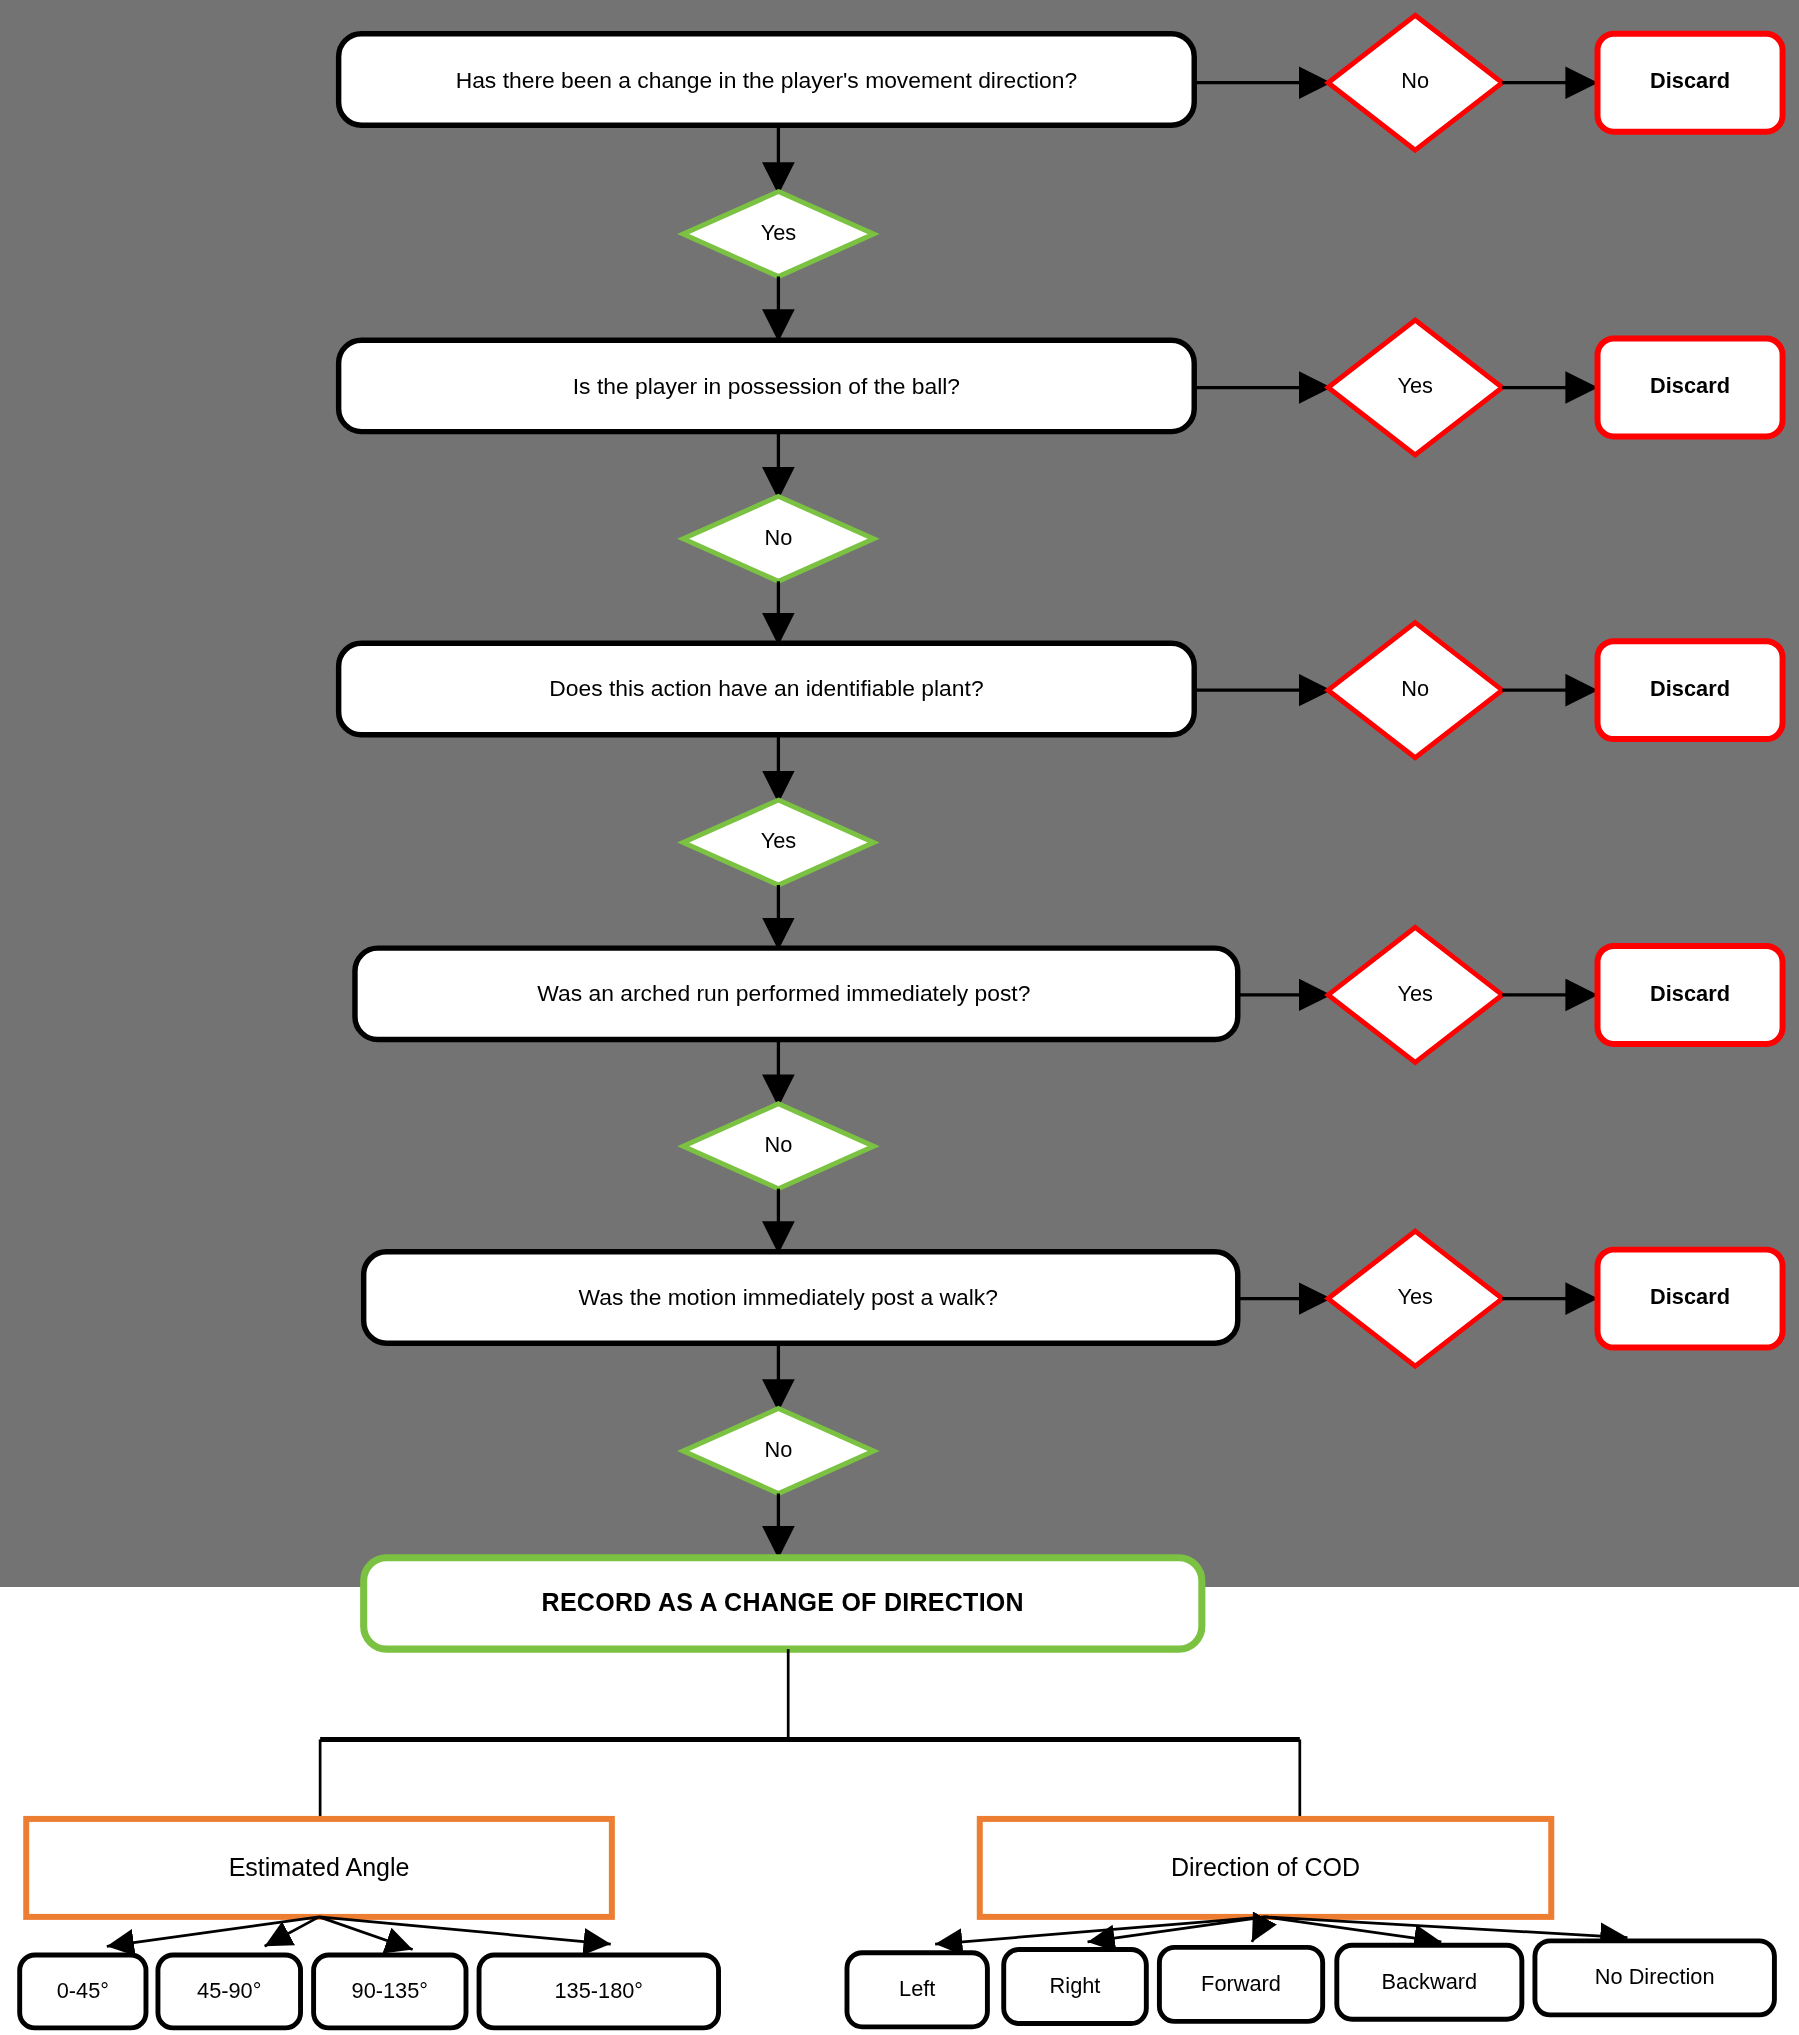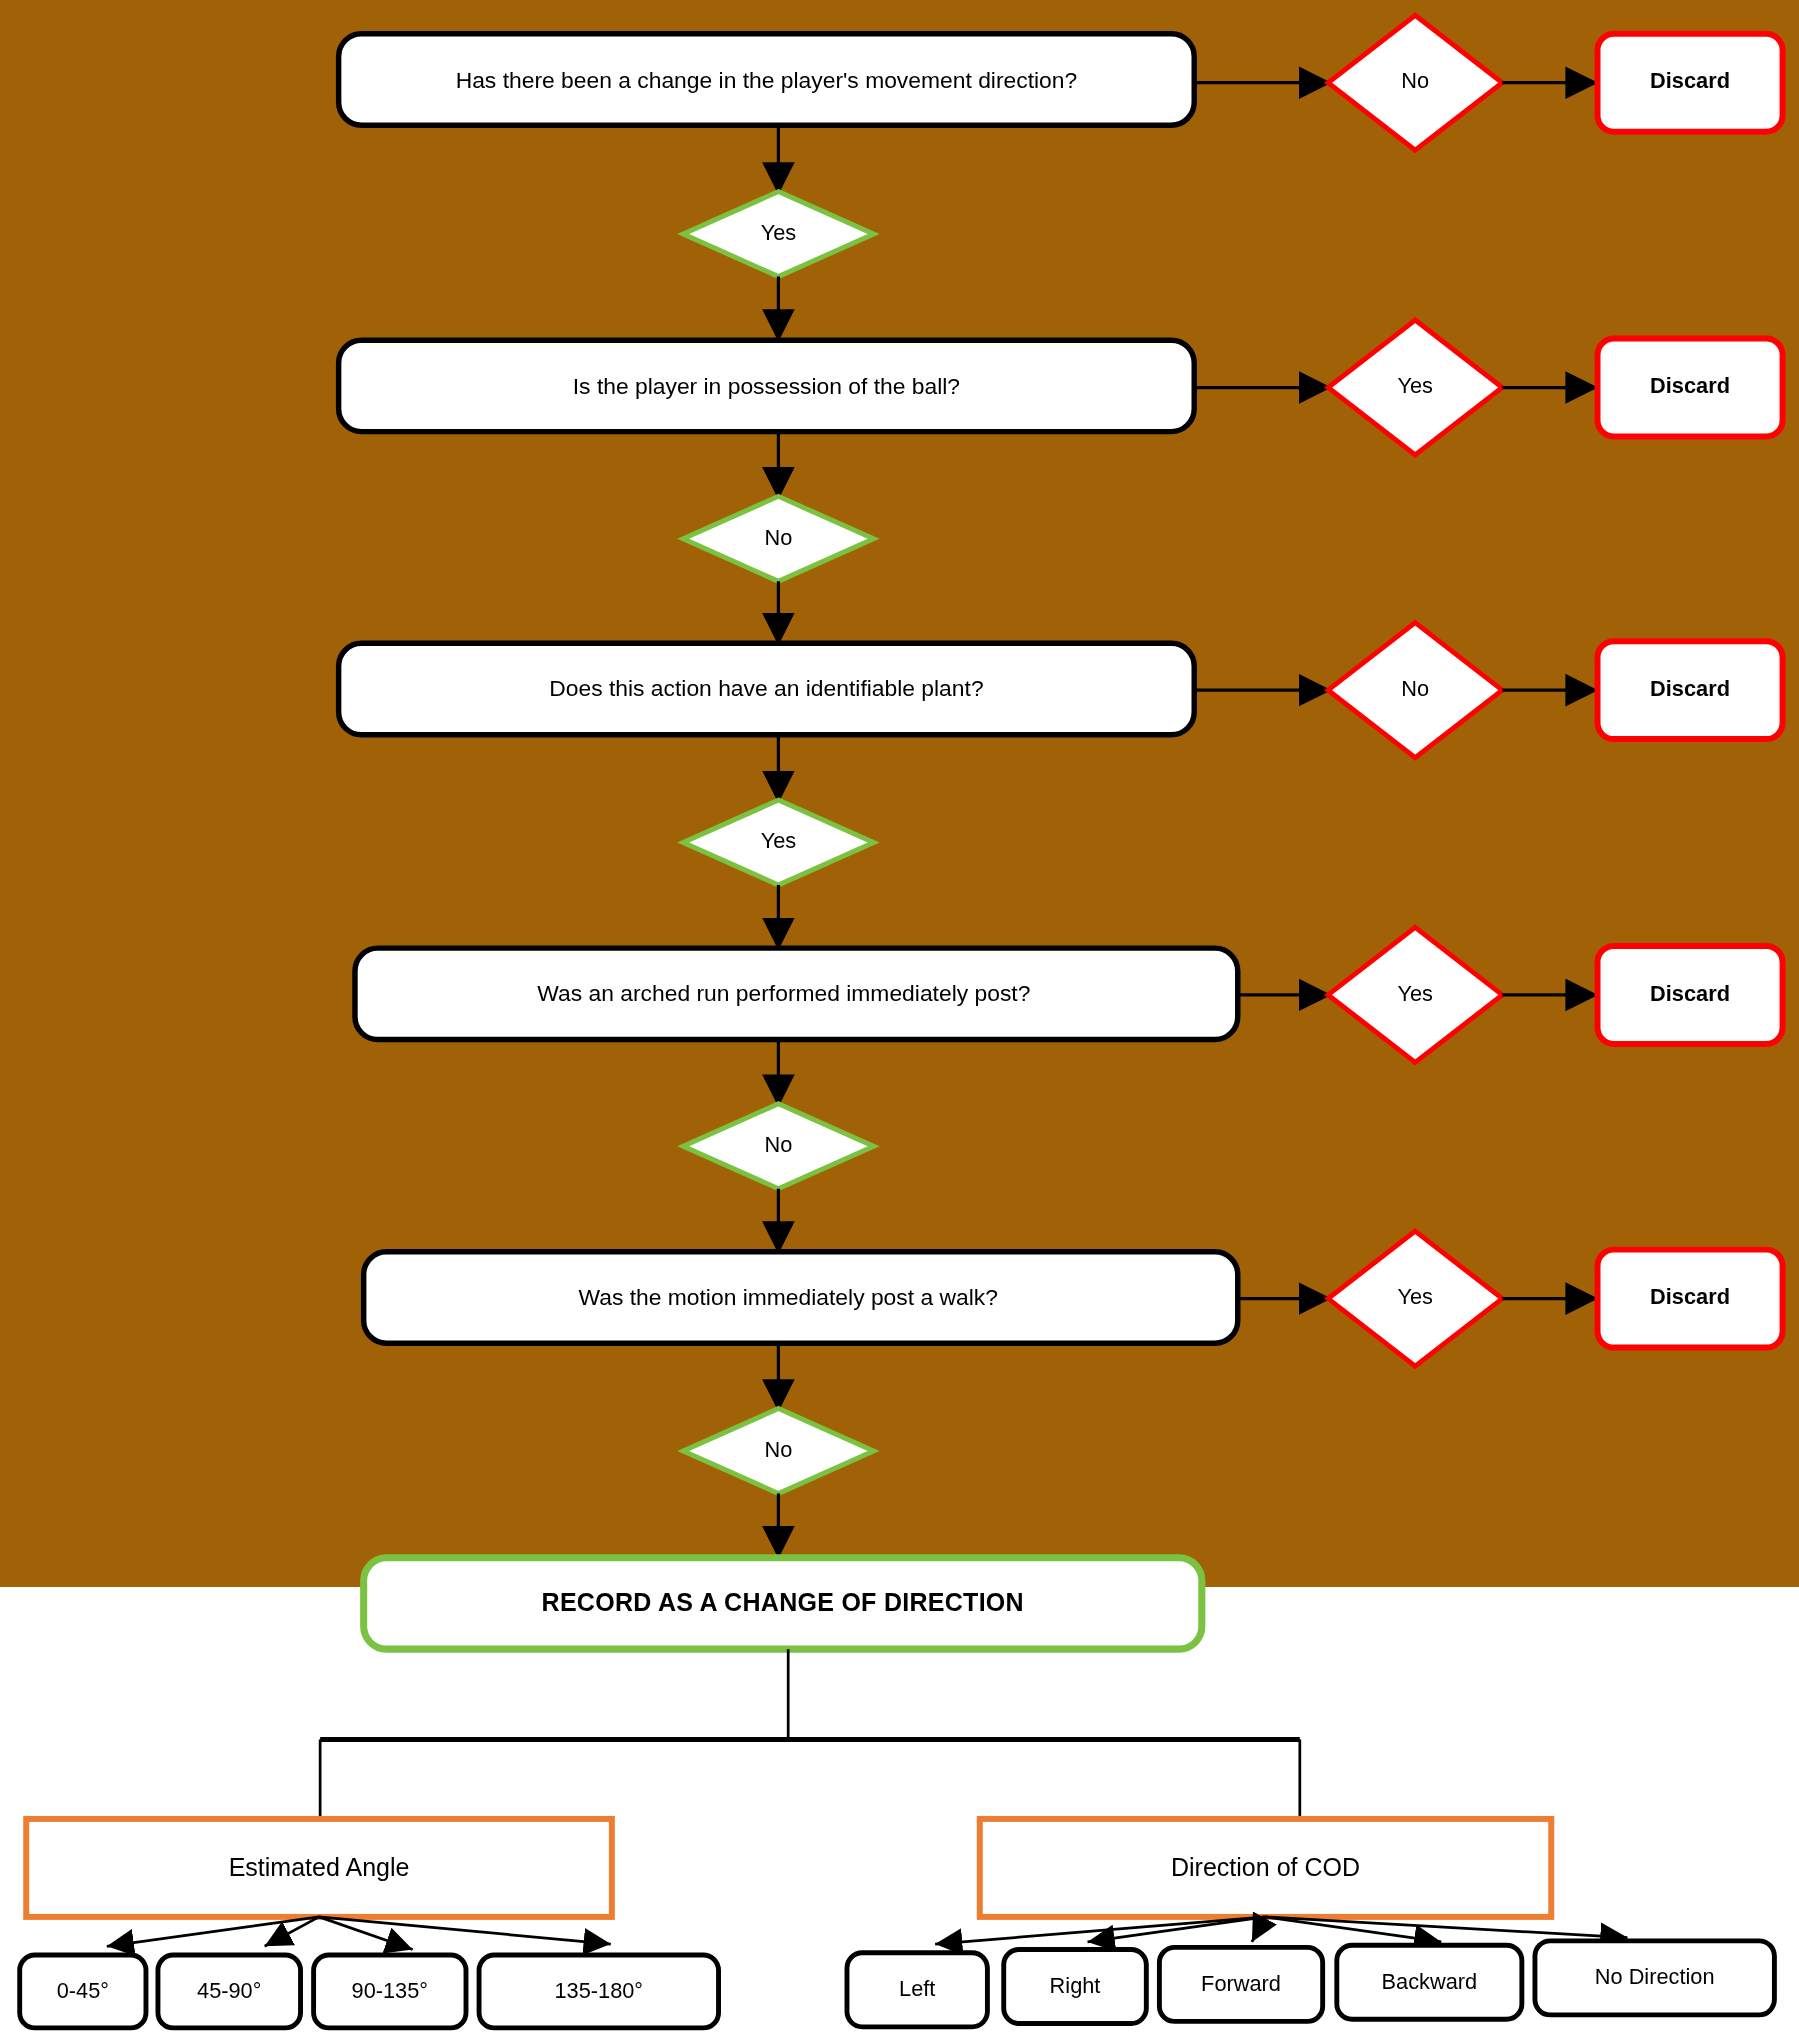--- a/index.html
+++ b/index.html
@@ -10,21 +10,21 @@
   body {
     width: 1799px;
     height: 2035px;
     font-family: "Liberation Sans", sans-serif;
     overflow: hidden;
   }
   #flow-root {
     position: relative;
     width: 1799px;
     height: 1587px;
-    background: #a16207;
+    background: #737373;
   }
   svg.flow-svg {
     position: absolute;
     top: 0;
     left: 0;
     width: 1799px;
     height: 2035px;
     display: block;
   }
   .node-rect {

